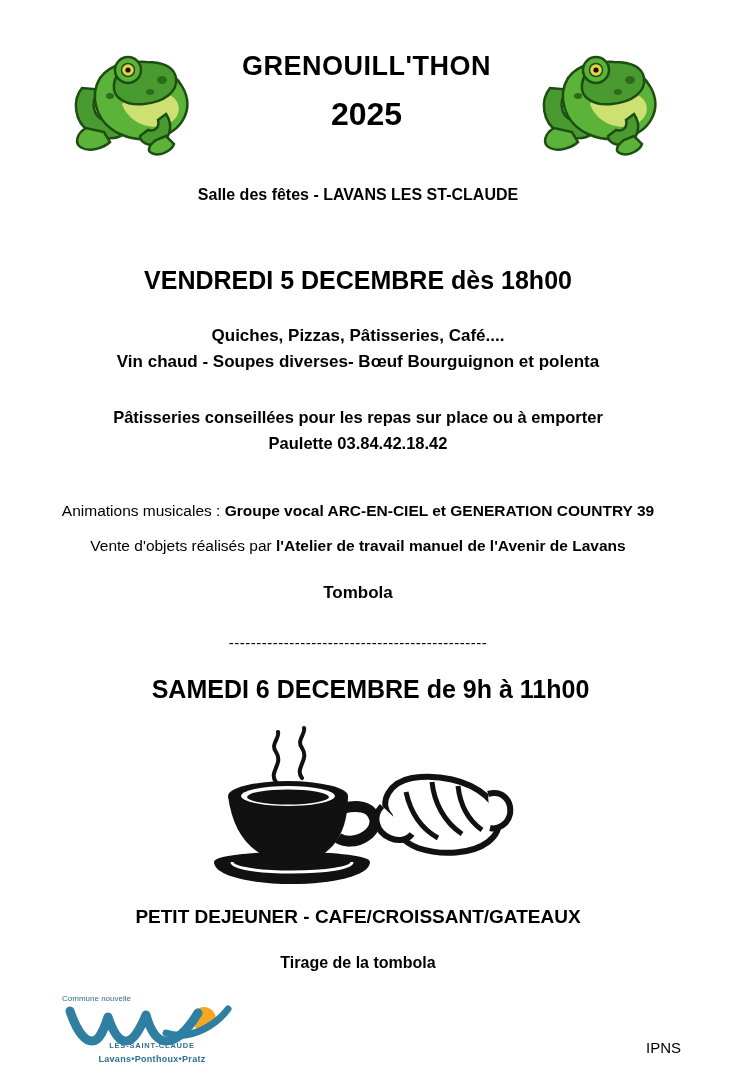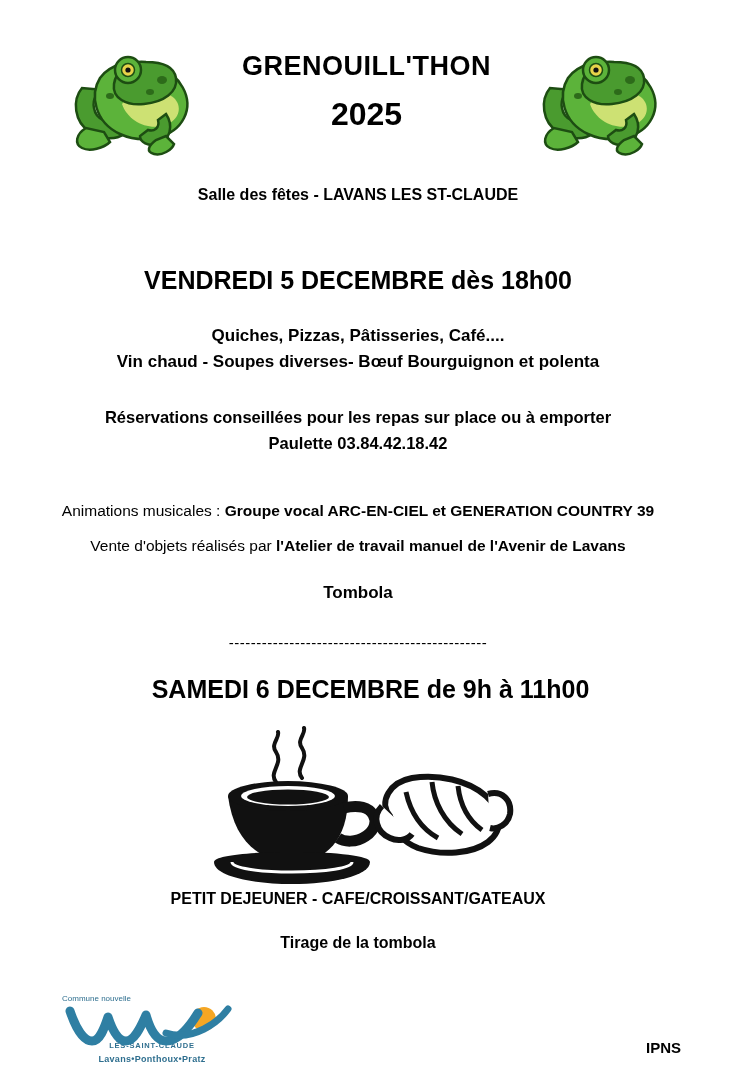--- a/index.html
+++ b/index.html
@@ -128,23 +128,23 @@
     height: 170px;
     margin-top: 16px;
   }
   .breakfast-art svg {
     display: block;
     margin: 0 auto;
   }
 
   .breakfast-text {
     text-align: center;
-    font-size: 16px;
-    font-weight: bold;
-    margin-top: 0;
+    font-size: 19px;
+    font-weight: bold;
+    margin-top: 16px;
   }
   .tirage-text {
     text-align: center;
     font-size: 16px;
     font-weight: bold;
     margin-top: 26px;
   }
 
   
   .footer {
@@ -185,21 +185,21 @@
     color: #2f6f8f;
     letter-spacing: 0.3px;
     margin-top: 4px;
   }
 
   .ipns {
     position: absolute;
     right: 52px;
     bottom: 18px;
     font-size: 15px;
-    font-weight: bold;
+    font-weight: normal;
   }
 </style>
 </head>
 <body>
 
 <div class="poster">
 
   <div class="header-row">
 
     <span class="frog frog-left">
@@ -259,21 +259,21 @@
   <div class="venue">Salle des fêtes - LAVANS LES ST-CLAUDE</div>
 
   <div class="friday-head">VENDREDI 5 DECEMBRE dès 18h00</div>
 
   <div class="menu">
     <div>Quiches, Pizzas, Pâtisseries, Café....</div>
     <div>Vin chaud - Soupes diverses- Bœuf Bourguignon et polenta</div>
   </div>
 
   <div class="reservation">
-    <div>Réservations conseillées pour les repas sur place ou à emporter</div>
+    <div>Pâtisseries conseillées pour les repas sur place ou à emporter</div>
     <div>Paulette  03.84.42.18.42</div>
   </div>
 
   <div class="anim-lines">
     <div class="anim-line">
       <span class="plain">Animations musicales : </span><span class="bold">Groupe vocal ARC-EN-CIEL et GENERATION COUNTRY 39</span>
     </div>
     <div class="anim-line">
       <span class="plain">Vente d'objets réalisés par </span><span class="bold">l'Atelier de travail manuel de l'Avenir de Lavans</span>
     </div>

